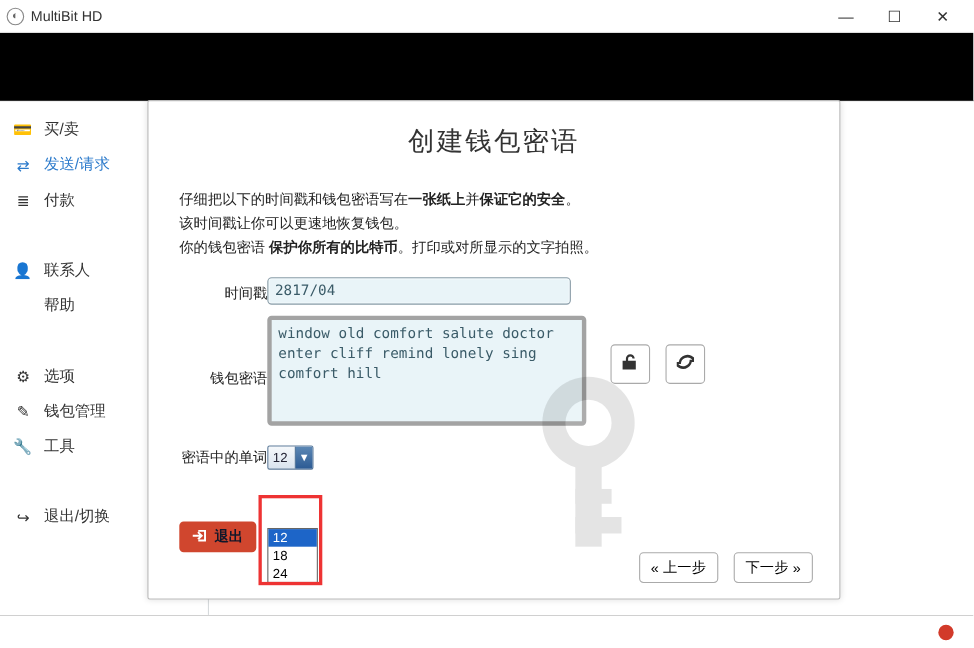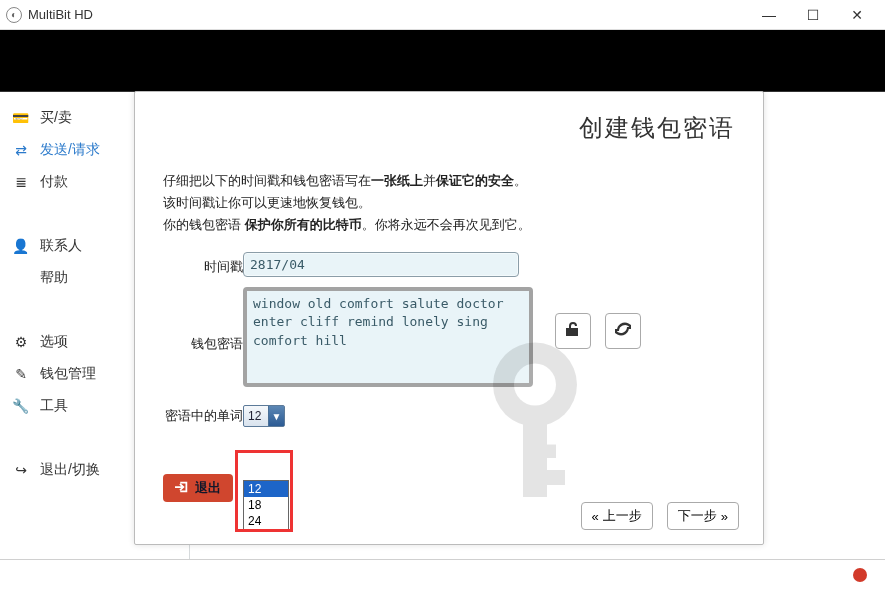--- a/index.html
+++ b/index.html
@@ -57,21 +57,21 @@
 
 
 .dialog {
   position:absolute; left:134px; top:91px; width:630px; height:454px;
   background:#fff; border:1px solid #bbb; border-radius:2px;
   box-shadow: 0 0 6px rgba(0,0,0,0.12);
   padding: 20px 28px 16px 28px;
   z-index: 100;
 }
 .dialog h2 {
-  text-align:right; font-size:24px; font-weight:normal; color:#333;
+  text-align:center; font-size:24px; font-weight:normal; color:#333;
   letter-spacing:2px;
   margin-bottom: 26px;
 }
 .dialog p { font-size:13px; color:#222; line-height:1.7; }
 .dialog p b { font-weight:bold; }
 
 .form-row { display:flex; align-items:flex-start; margin-top:16px; }
 .form-row .lbl { width:80px; font-size:13px; color:#222; padding-top:6px;text-align:right;}
 .text-field {
   width:276px; padding:4px 6px; border:1px solid #8b9da8; border-radius:4px;
@@ -198,21 +198,21 @@
     <rect x="42" y="75" width="22" height="9" fill="#000"></rect>
   </svg>
 
   <h2>创建钱包密语</h2>
 
   <p>
     <span>仔细把以下的时间戳和钱包密语写在</span><b>一张纸上</b><span>并</span><b>保证它的安全</b><span>。</span>
   </p>
   <p>该时间戳让你可以更速地恢复钱包。</p>
   <p>
-    <span>你的钱包密语 </span><b>保护你所有的比特币</b><span>。你将永远不会再次见到它。</span>
+    <span>你的钱包密语 </span><b>保护你所有的比特币</b><span>。打印或对所显示的文字拍照。</span>
   </p>
 
   <div class="form-row">
     <div class="lbl">时间戳</div>
     <div class="text-field">2817/04</div>
   </div>
 
   <div class="form-row" style="margin-top:10px;">
     <div class="lbl" style="padding-top:48px;">钱包密语</div>
     <div class="text-area">window old comfort salute doctor

